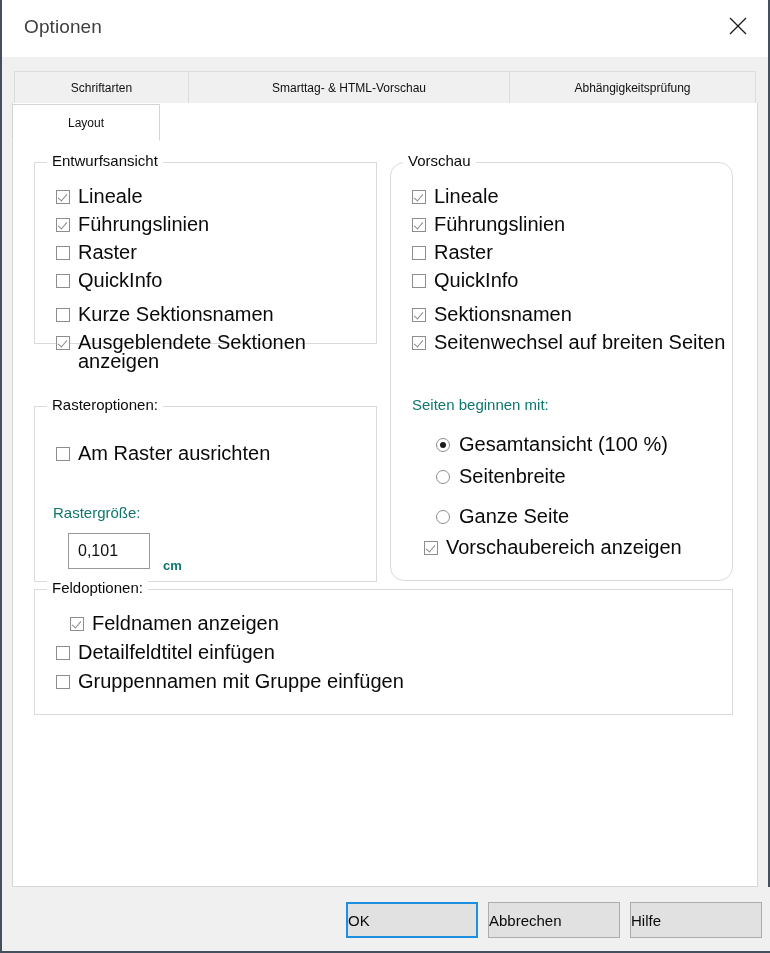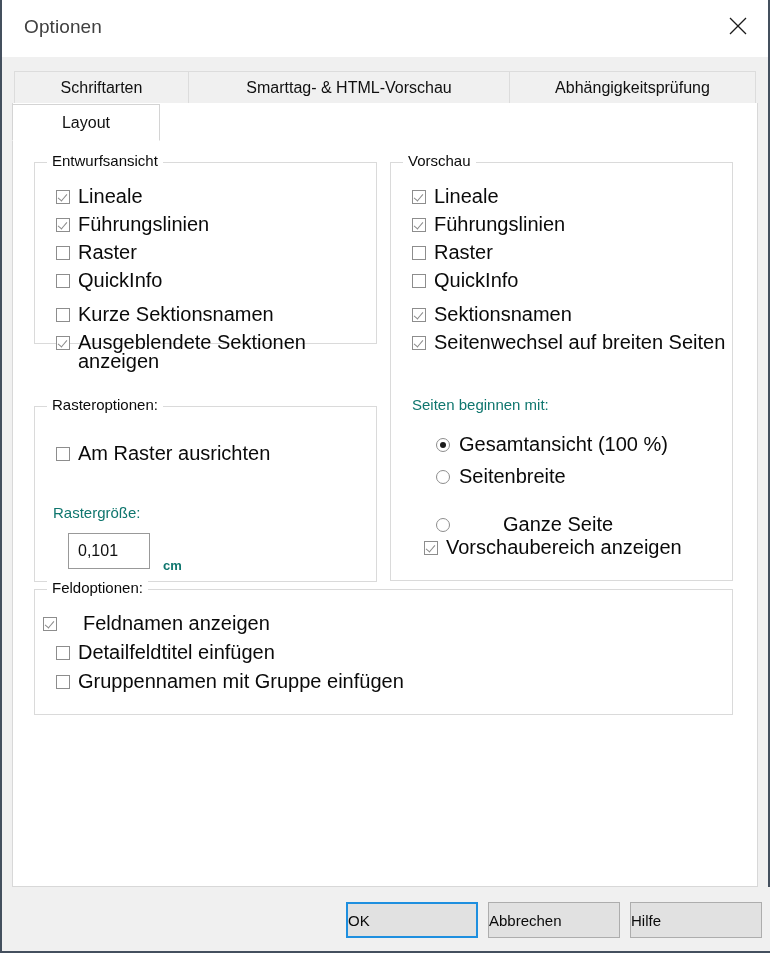--- a/index.html
+++ b/index.html
@@ -65,21 +65,21 @@
     position: absolute;
     top: 0;
     height: 33px;
     box-sizing: border-box;
     background: #f0f0f0;
     border: 1px solid #dcdcdc;
     border-left: none;
     display: flex;
     align-items: center;
     justify-content: center;
-    font-size: 16px;
+    font-size: 12px;
     color: #101010;
     cursor: default;
     white-space: nowrap;
   }
   .tab.first { border-left: 1px solid #dcdcdc; }
   .tab.selected {
     background: #ffffff;
     border: 1px solid #d4d4d4;
     border-bottom: 1px solid #ffffff;
     height: 37px;
@@ -313,37 +313,37 @@
 
       <div class="static-label" style="left:18px;top:97px;">Rastergröße:</div>
     </div>
 
     <input id="rastergroesse-input" type="text" value="0,101" style="">
     <div class="static-label" id="rastergroesse-unit">cm</div>
 
     <div class="groupbox" style="left:21px;top:486px;width:699px;height:126px;">
       <div class="group-legend">Feldoptionen:</div>
 
-      <div class="ctrl-row" style="left:8px;top:24px;gap:18px;">
+      <div class="ctrl-row" style="left:35px;top:24px;">
         <span class="checkbox checked"></span>
         <span class="ctrl-label">Feldnamen anzeigen</span>
       </div>
 
       <div class="ctrl-row" style="left:21px;top:53px;">
         <span class="checkbox"></span>
         <span class="ctrl-label">Detailfeldtitel einfügen</span>
       </div>
 
       <div class="ctrl-row" style="left:21px;top:82px;">
         <span class="checkbox"></span>
         <span class="ctrl-label">Gruppennamen mit Gruppe einfügen</span>
       </div>
     </div>
 
-    <div class="groupbox" style="left:377px;top:59px;width:343px;height:419px;">
+    <div class="groupbox" style="left:377px;top:59px;width:343px;height:419px;border-radius:14px;">
       <div class="group-legend">Vorschau</div>
 
       <div class="ctrl-row" style="left:21px;top:24px;">
         <span class="checkbox checked"></span>
         <span class="ctrl-label">Lineale</span>
       </div>
 
       <div class="ctrl-row" style="left:21px;top:52px;">
         <span class="checkbox checked"></span>
         <span class="ctrl-label">Führungslinien</span>
@@ -374,21 +374,21 @@
       <div class="ctrl-row" style="left:45px;top:272px;">
         <span class="radio selected"></span>
         <span class="ctrl-label">Gesamtansicht (100 %)</span>
       </div>
 
       <div class="ctrl-row" style="left:45px;top:304px;">
         <span class="radio"></span>
         <span class="ctrl-label">Seitenbreite</span>
       </div>
 
-      <div class="ctrl-row" style="left:45px;top:352px;gap:44px;">
+      <div class="ctrl-row" style="left:45px;top:344px;">
         <span class="radio"></span>
         <span class="ctrl-label">Ganze Seite</span>
       </div>
 
       <div class="ctrl-row" style="left:21px;top:375px;padding-left:12px;">
         <span class="checkbox checked"></span>
         <span class="ctrl-label">Vorschaubereich anzeigen</span>
       </div>
     </div>
 

